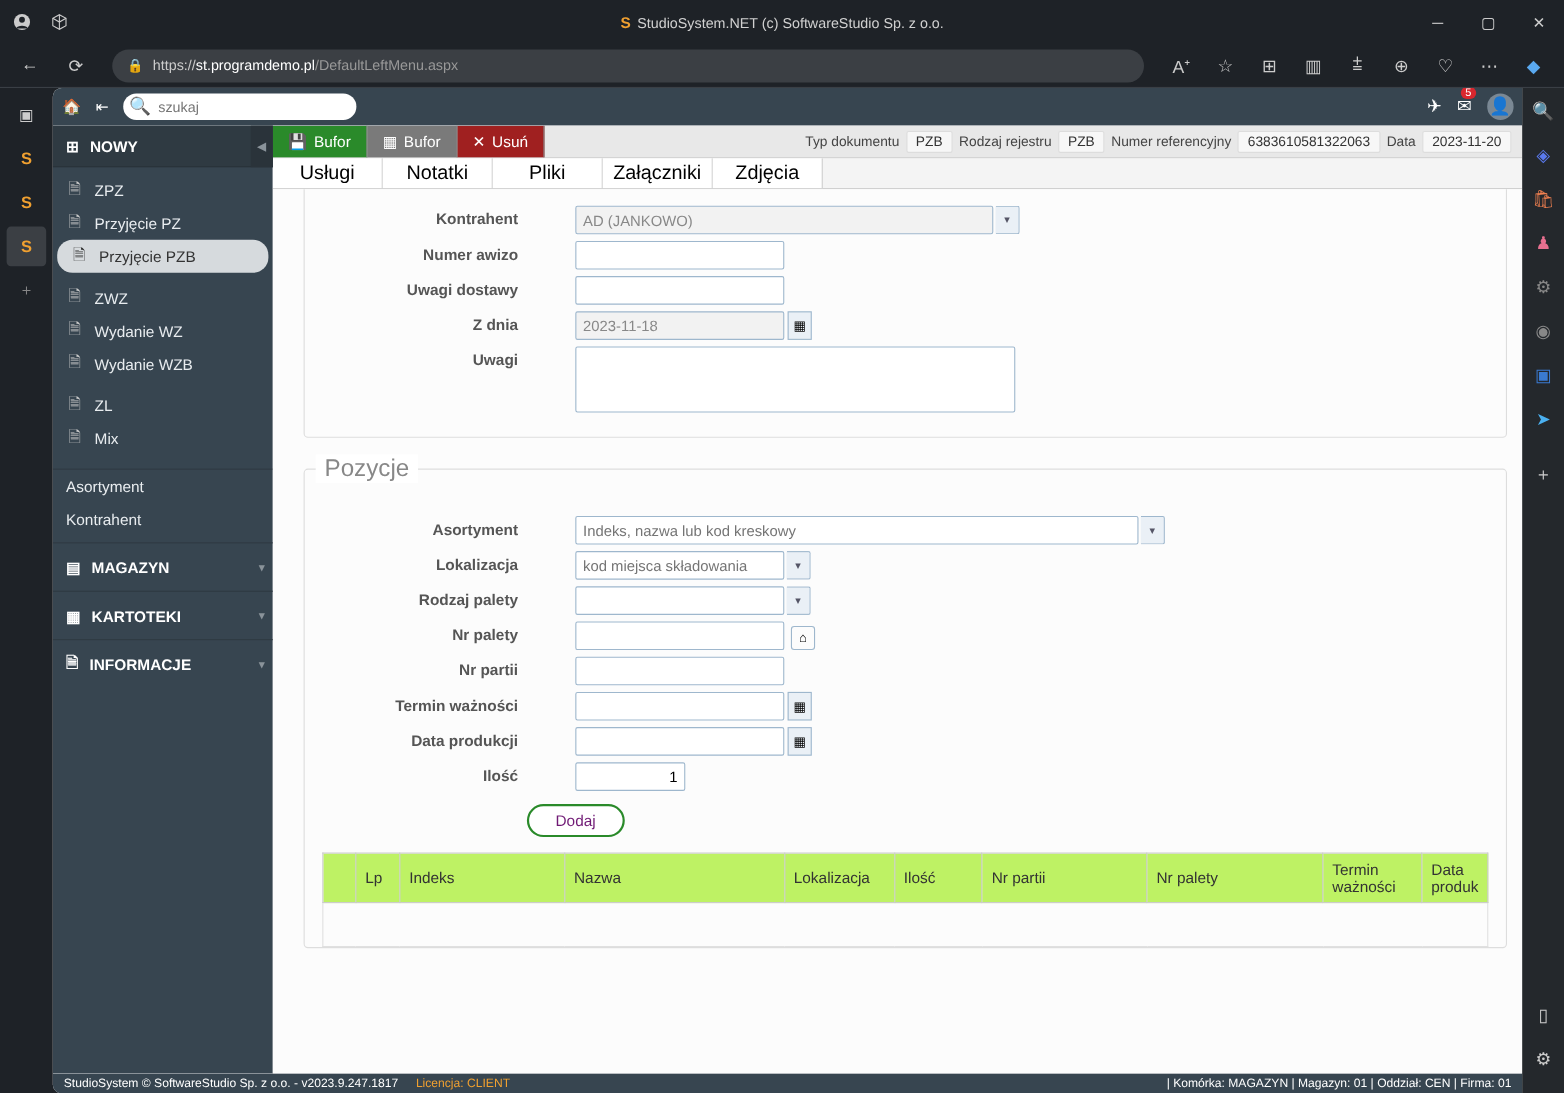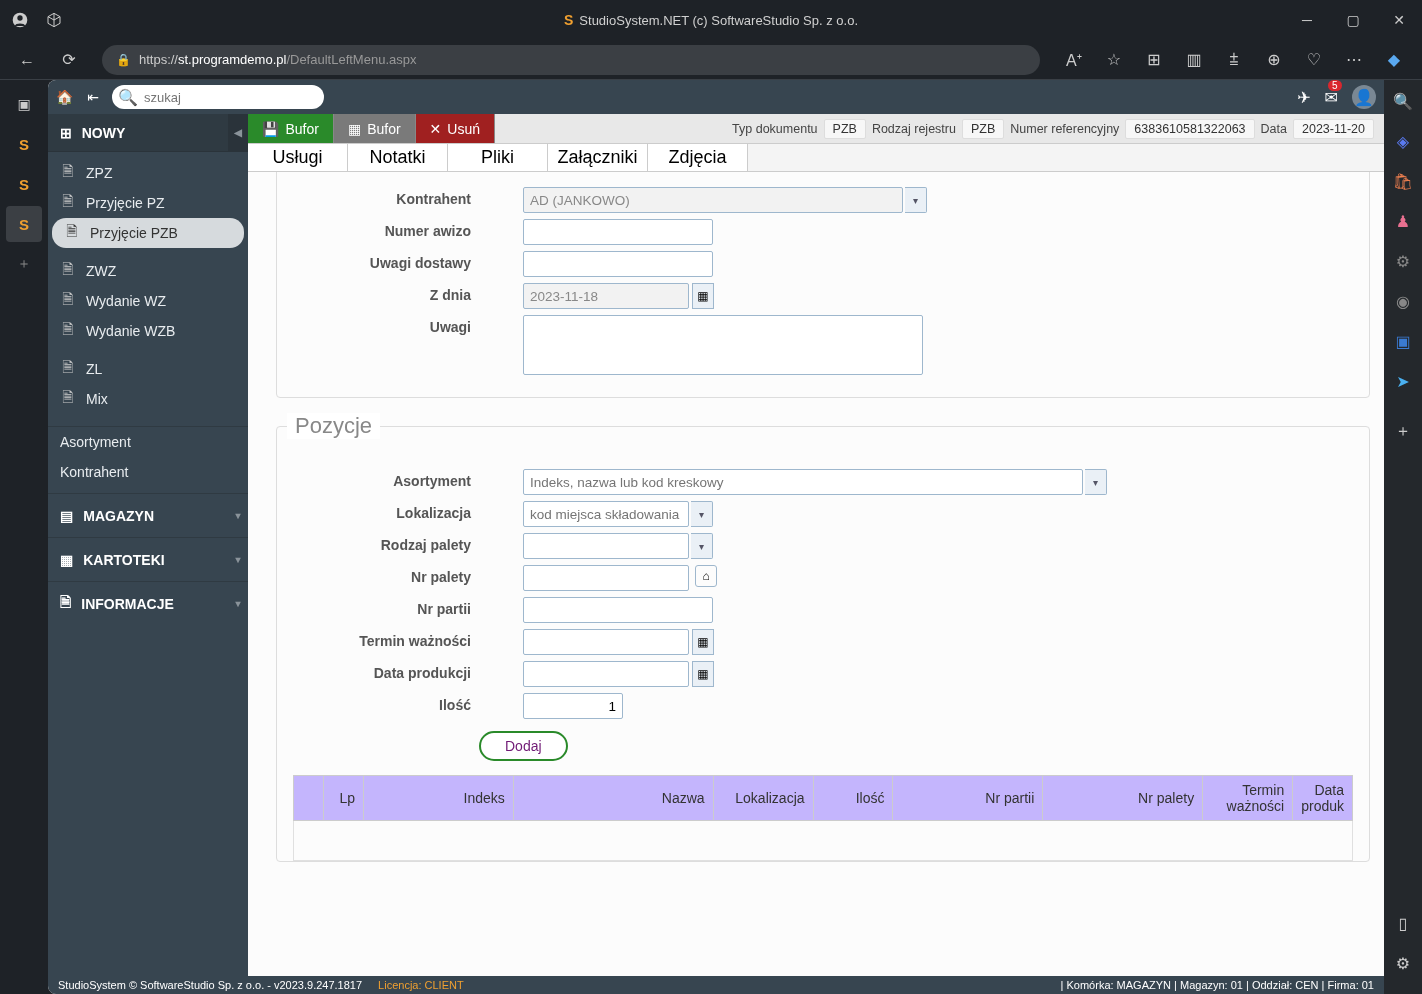--- a/index.html
+++ b/index.html
@@ -67,37 +67,37 @@
 
 .scroll-area { flex: 1; overflow: auto; background: #fcfcfc; padding: 0 14px 20px 28px; position: relative; }
 .scroll-area::-webkit-scrollbar { width: 14px; }
 .scroll-area::-webkit-scrollbar-thumb { background: #c8c8c8; border-radius: 7px; }
 
 .fieldset { border: 1px solid #ddd; border-radius: 4px; padding: 16px 16px 16px 16px; margin-top: 10px; position: relative; }
 .fieldset .legend { position: absolute; top: -14px; left: 10px; background: #fff; padding: 0 8px; color: #888; font-size: 22px; font-weight: 300; }
 
 .form-row { display: flex; align-items: flex-start; margin-bottom: 6px; }
 .form-row label { width: 186px; text-align: right; padding-right: 8px; font-size: 14px; color: #555; padding-top: 4px; font-weight: 600; }
-.form-row .ctrl { display: flex; align-items: flex-start; gap: 4px; padding-left: 44px; }
+.form-row .ctrl { display: flex; align-items: flex-end; gap: 4px; padding-left: 44px; }
 .txt { height: 26px; border: 1px solid #9eb7cd; border-radius: 2px; background: #fff; padding: 0 6px; font-size: 13.5px; color: #888; }
 .txt.w380 { width: 380px; }
 .txt.w190 { width: 190px; }
-.txt.w560 { width: 560px; }
-.txt.w175 { width: 166px; }
+.txt.w560 { width: 512px; }
+.txt.w175 { width: 190px; }
 .txt.w100 { width: 100px; text-align: right; color: #000; }
 .txt.ro { background: #f2f2f2; }
 .ta { border: 1px solid #9eb7cd; border-radius: 2px; width: 400px; height: 60px; resize: none; }
 .ta.w560 { width: 592px; }
 .dd { width: 22px; height: 26px; border: 1px solid #9eb7cd; border-left: none; border-radius: 0 2px 2px 0; background: #eaf0f6; display: flex; align-items: center; justify-content: center; font-size: 10px; color: #556; margin-left: -2px; }
 .cal { width: 22px; height: 26px; border: 1px solid #9eb7cd; background: #eaf0f6; display: flex; align-items: center; justify-content: center; font-size: 12px; margin-left: -1px; }
 
 .add-btn { display: inline-flex; align-items: center; justify-content: center; height: 30px; padding: 0 24px; border: 2px solid #2a8a2a; border-radius: 15px; color: #701a75; font-size: 14px; background: #fff; margin-top: 6px; }
 
 table.grid { width: 100%; border-collapse: collapse; margin-top: 14px; font-size: 14px; }
-table.grid th { background: #c4b5fd; border: 1px solid #ccc; padding: 6px 8px; text-align: right; font-weight: normal; color: #333; }
+table.grid th { background: #bef264; border: 1px solid #ccc; padding: 6px 8px; text-align: left; font-weight: normal; color: #333; }
 table.grid th.narrow { width: 30px; }
 table.grid td { border: 1px solid #e0e0e0; padding: 16px 8px; }
 
 .sideright { width: 38px; background: #24282c; display: flex; flex-direction: column; align-items: center; padding-top: 6px; gap: 10px; }
 .sideright span { width: 30px; height: 30px; display: flex; align-items: center; justify-content: center; color: #ccc; border-radius: 4px; }
 
 
 .app-footer { height: 18px; background: #374550; display: flex; align-items: center; padding: 0 10px; font-size: 11px; color: #fff; }
 .app-footer .lic { color: #f0a030; margin-left: 16px; }
 .app-footer .right { margin-left: auto; }

